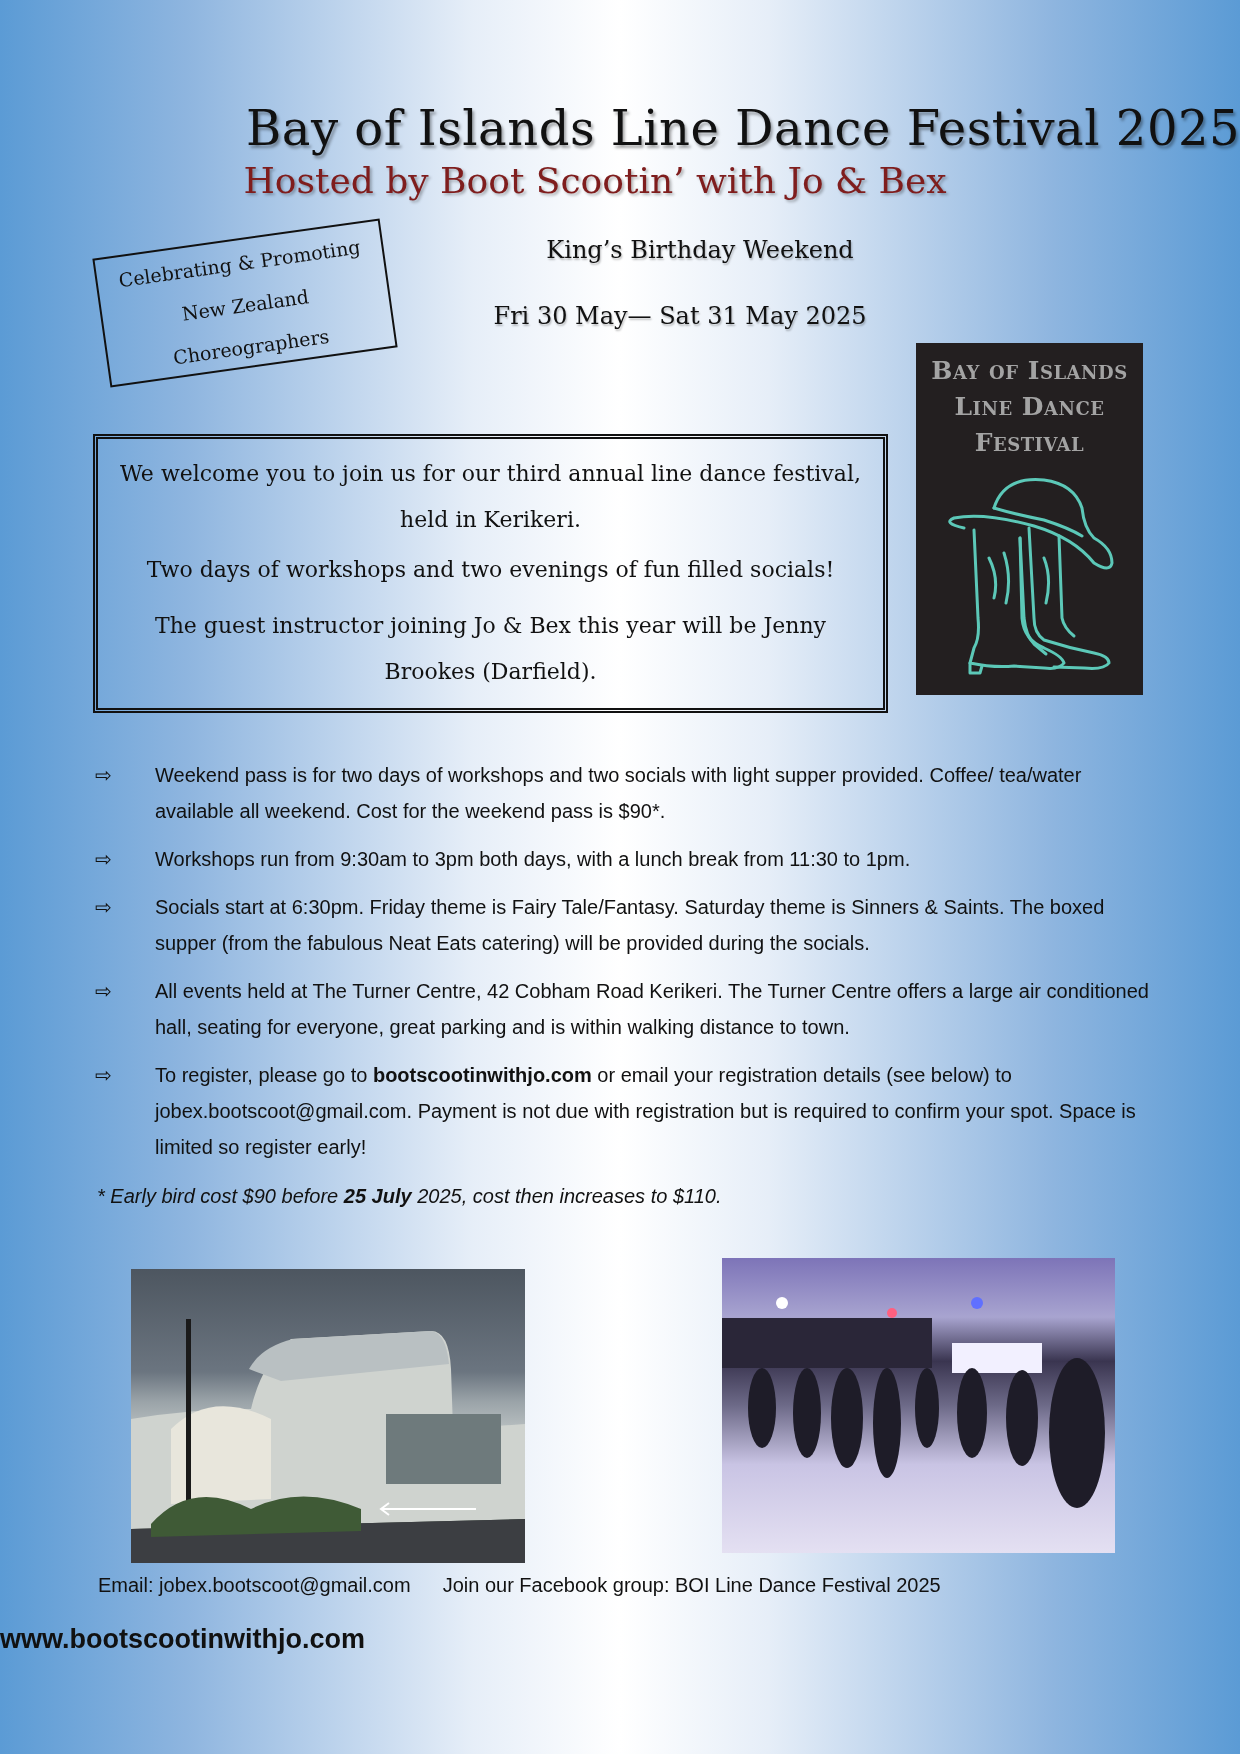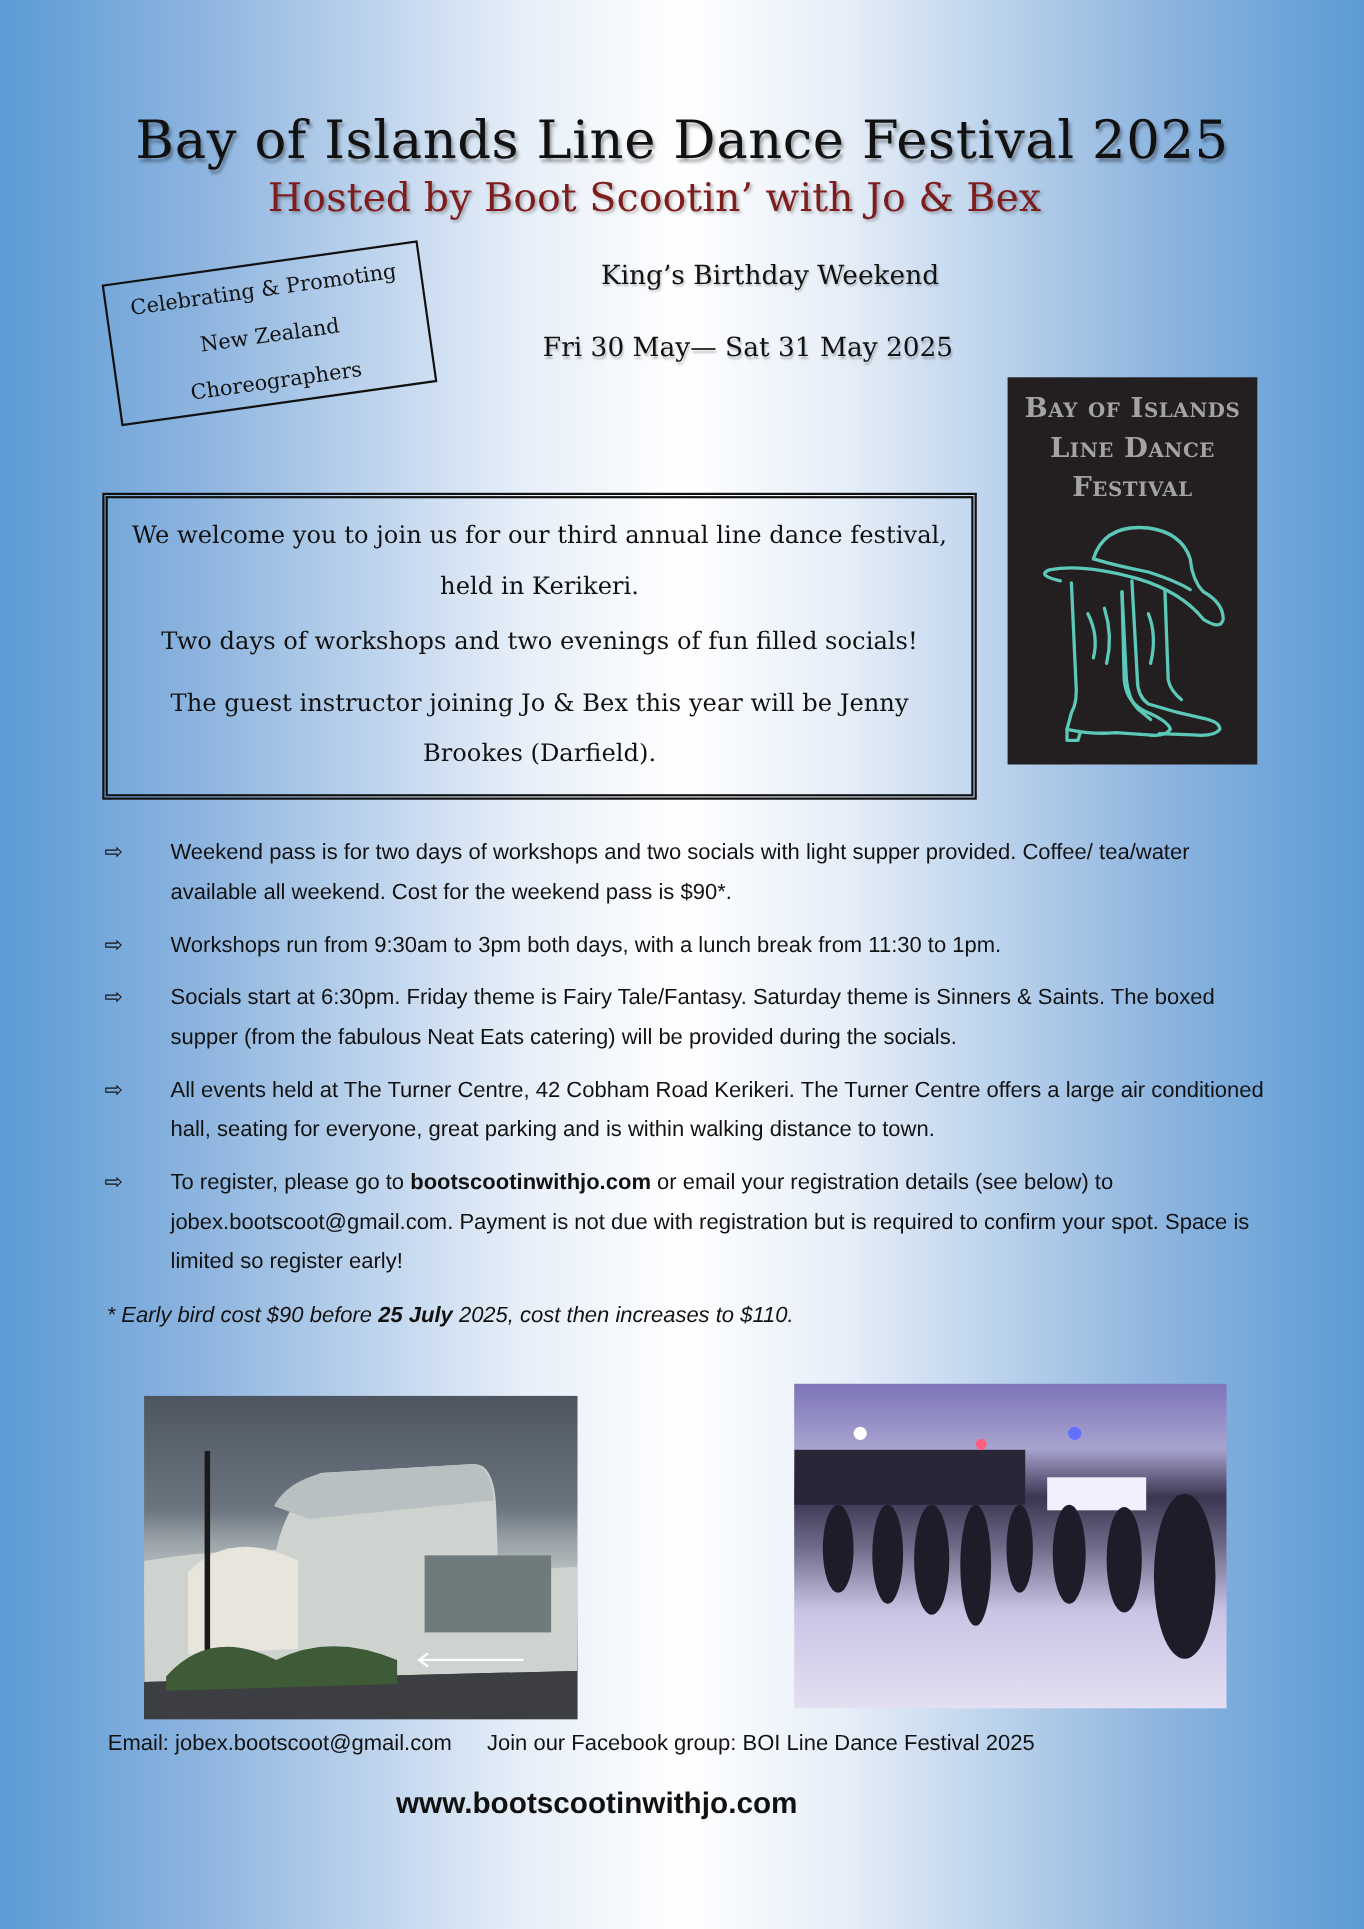--- a/index.html
+++ b/index.html
@@ -4,21 +4,21 @@
 <style>
   html, body { margin: 0; padding: 0; }
   body {
     width: 1240px; height: 1754px; position: relative; overflow: hidden;
     background: linear-gradient(to right, #5b9bd5 0%, #8eb5df 15%, #e6eef8 38%, #ffffff 50%, #e6eef8 62%, #8eb5df 85%, #5b9bd5 100%);
     font-family: "Liberation Sans", sans-serif; color: #111;
   }
   .serif { font-family: "DejaVu Serif", serif; }
   .abs { position: absolute; }
   .title {
-    left: 0; width: 1240px; top: 100px; text-align: center;
+    left: 0; width: 1240px; top: 100px; text-align: right;
     font-size: 48px; color: #111; letter-spacing: 0.5px;
     text-shadow: 2px 3px 3px rgba(0,0,0,0.35);
   }
   .subtitle {
     left: 0; width: 1240px; top: 160px; text-align: center; padding-right: 50px; box-sizing: border-box;
     font-size: 36px; color: #7f1d1d;
     text-shadow: 2px 2px 3px rgba(0,0,0,0.3);
   }
   .stamp {
     left: 100px; top: 238px; width: 290px; height: 130px;
@@ -27,38 +27,38 @@
   }
   .weekend { left: 440px; width: 520px; top: 236px; text-align: center; font-size: 24px; text-shadow: 1px 2px 2px rgba(0,0,0,0.25); }
   .dates { left: 420px; width: 520px; top: 302px; text-align: center; font-size: 24px; text-shadow: 1px 2px 2px rgba(0,0,0,0.25); }
   .logo {
     left: 916px; top: 343px; width: 227px; height: 352px; background: #231f20;
     color: #a3a3a3; text-align: center;
   }
   .logo-text { padding-top: 10px; font-size: 25px; line-height: 36px; font-variant: small-caps; font-weight: bold; letter-spacing: 0.5px; }
   .logo svg { position: absolute; left: 18px; top: 125px; }
   .welcome {
-    left: 93px; top: 448px; width: 795px; height: 279px; box-sizing: border-box;
+    left: 93px; top: 434px; width: 795px; height: 279px; box-sizing: border-box;
     border: 5px double #111; text-align: center; font-size: 22px;
     padding: 12px 14px 0;
   }
   .welcome p { margin: 0 0 12px; line-height: 46px; }
   .bullets { left: 95px; top: 757px; width: 1060px; font-size: 20px; line-height: 36px; }
   .bullet { display: flex; margin-bottom: 12px; }
   .bullet .arrow { width: 60px; flex: none; font-size: 20px; }
   .bullet .txt { flex: 1; }
   .note { left: 97px; top: 1185px; font-size: 20px; font-style: italic; }
   .photo { overflow: hidden; }
   .photo1 { left: 131px; top: 1269px; width: 394px; height: 294px;
     background: linear-gradient(to bottom, #4d5660 0%, #6b7580 35%, #9aa3a8 45%, #c9cfcf 60%, #8b9988 75%, #3f4a40 85%, #3a3c3f 100%); }
   .photo2 { left: 722px; top: 1258px; width: 393px; height: 295px;
     background: linear-gradient(to bottom, #7d74b8 0%, #a8a4d0 20%, #3a3550 35%, #6d6a88 50%, #c9c4e4 70%, #e4e0f2 100%); }
   .footer-line { left: 98px; top: 1574px; font-size: 20px; }
   .footer-line span + span { margin-left: 32px; }
-  .website { left: 0; width: 1085px; top: 1624px; text-align: center; font-size: 27px; font-weight: bold; }
+  .website { left: 0; width: 1085px; top: 1624px; text-align: left; font-size: 27px; font-weight: bold; }
 </style>
 </head>
 <body>
 
 <div class="abs title serif">Bay of Islands Line Dance Festival 2025</div>
 <div class="abs subtitle serif">Hosted by Boot Scootin’ with Jo &amp; Bex</div>
 
 <div class="abs stamp serif">
   <div>Celebrating &amp;  Promoting</div>
   <div>New Zealand</div>

